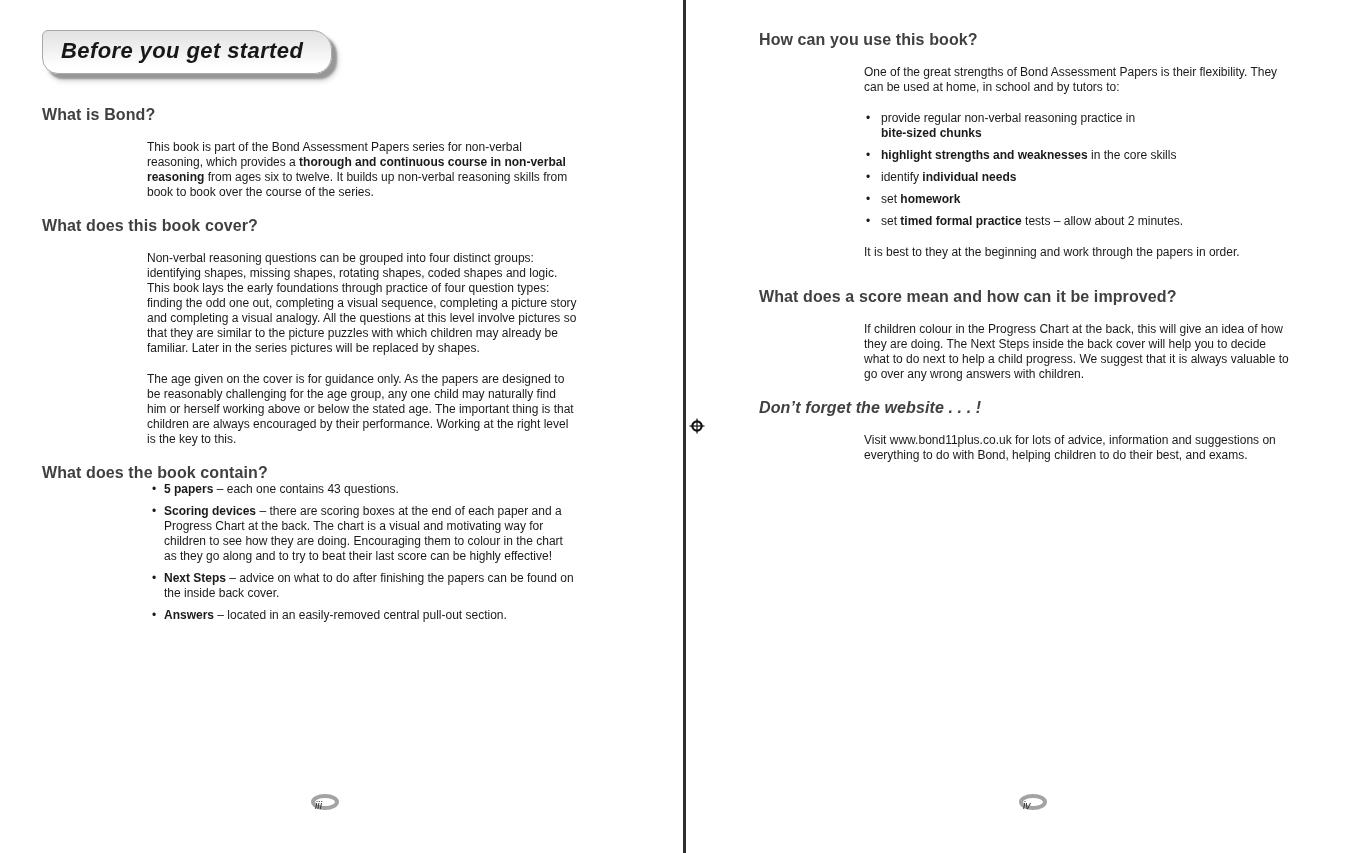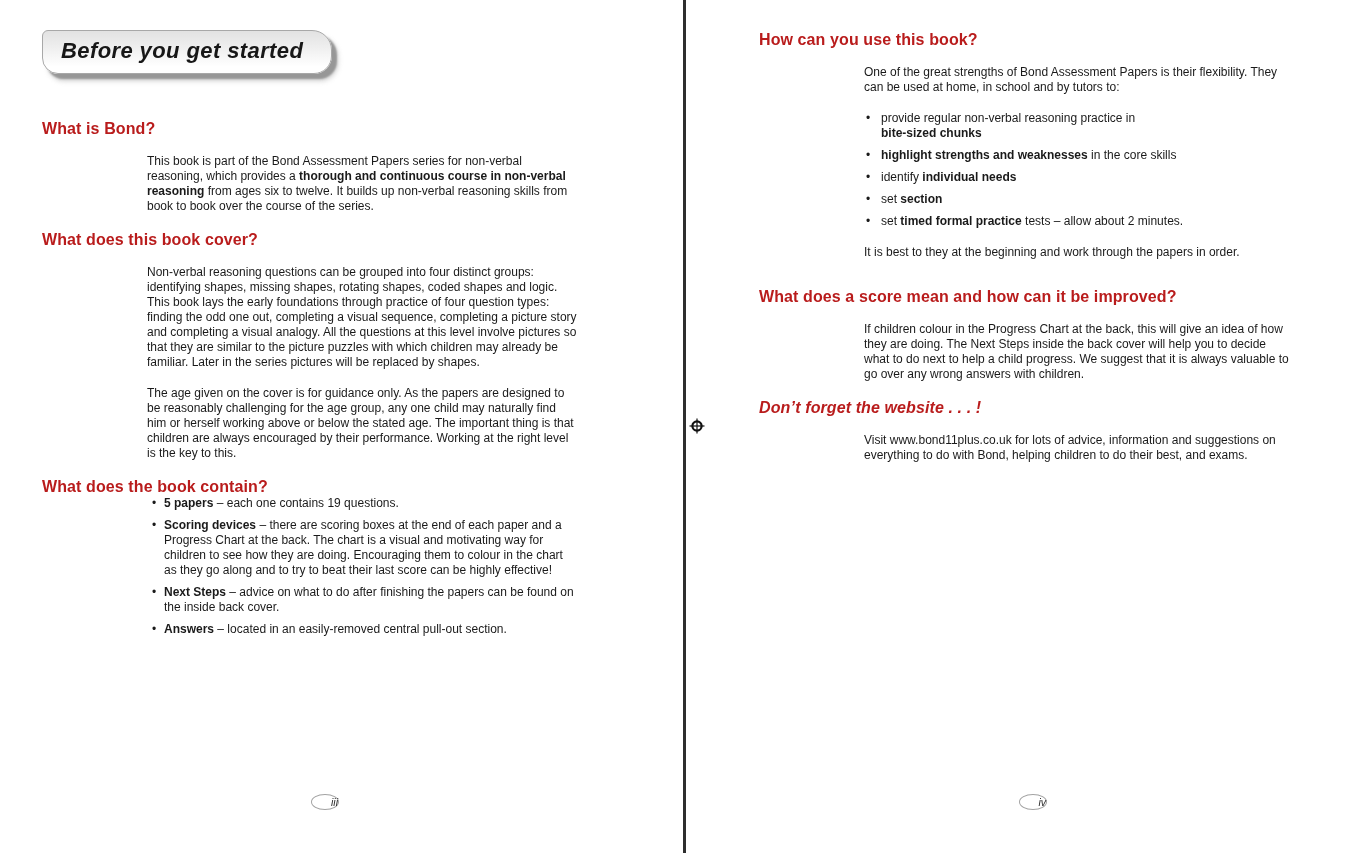--- a/index.html
+++ b/index.html
@@ -38,21 +38,21 @@
     border-radius: 6px 20px 18px 16px;
     box-shadow: 5px 5px 2px #979797, 6px 7px 5px rgba(150,150,150,0.45);
     font-size: 22px; font-weight: bold; font-style: italic;
     letter-spacing: 0.4px;
     color: #171717;
   }
 
   h2 {
     margin: 0;
     font-size: 16px; font-weight: bold;
-    color: #b91c1c;
+    color: #404040;
     letter-spacing: 0.1px;
   }
   .page-left  h2 { margin-left: 42px; }
   .page-right h2 { margin-left: 73px; }
   h2.italic { font-style: italic; }
 
   p.body {
     margin: 16px;
     font-size: 12px; line-height: 15px;
     width: 430px;
@@ -68,21 +68,21 @@
   }
   .page-left  ul.bullets li { margin-left: 152px; }
   .page-right ul.bullets li { margin-left: 180px; }
   .bullet-marker { flex: 0 0 12px; }
   .page-right .bullet-marker { flex: 0 0 15px; }
   .li-text { width: 410px; }
 
   .b { font-weight: bold; }
 
   
-  .pl-h1   { margin-top: 46px; }
+  .pl-h1   { margin-top: 32px; }
   .pl-p1   { margin-top: 12px; }
   .pl-h2   { margin-top: 17px; }
   .pl-p2a  { margin-top: 12px; }
   .pl-p2b  { margin-top: 13px; }
   .pl-h3   { margin-top: 17px; }
   .pl-ul   { margin-top: 10px; }
 
   
   .pr-h1   { margin-top: 31px; }
   .pr-pin  { margin-top: 13px; }
@@ -90,24 +90,24 @@
   .pr-pout { margin-top: 0px; }
   .pr-h2   { margin-top: 28px; }
   .pr-p2   { margin-top: 12px; }
   .pr-h3   { margin-top: 17px; }
   .pr-p3   { margin-top: 12px; }
 
   .pagenum {
     position: absolute;
     top: 794px;
     width: 28px; height: 16px;
-    border: 1px solid #a3a3a3;
+    border: 4px solid #a3a3a3;
     border-radius: 50%;
     font-size: 10.5px; font-style: italic;
-    line-height: 14px; text-align: right;
+    line-height: 14px; text-align: left;
     color: #2b2b2b;
     background: #ffffff;
   }
   .pagenum-left  { left: 311px; }
   .pagenum-right { left: 333px; }
 </style>
 </head>
 <body>
 
 <div class="page page-left">
@@ -120,21 +120,21 @@
   <p class="body pl-p1"><span>This book is part of the Bond Assessment Papers series for non-verbal reasoning, which provides a </span><span class="b">thorough and continuous course in non-verbal reasoning</span><span> from ages six to twelve. It builds up non-verbal reasoning skills from book to book over the course of the series.</span></p>
 
   <h2 class="pl-h2">What does this book cover?</h2>
   <p class="body pl-p2a"><span>Non-verbal reasoning questions can be grouped into four distinct groups: identifying shapes, missing shapes, rotating shapes, coded shapes and logic. This book lays the early foundations through practice of four question types: finding the odd one out, completing a visual sequence, completing a picture story and completing a visual analogy. All the questions at this level involve pictures so that they are similar to the picture puzzles with which children may already be familiar. Later in the series pictures will be replaced by shapes.</span></p>
   <p class="body pl-p2b"><span>The age given on the cover is for guidance only. As the papers are designed to be reasonably challenging for the age group, any one child may naturally find him or herself working above or below the stated age. The important thing is that children are always encouraged by their performance. Working at the right level is the key to this.</span></p>
 
   <h2 class="pl-h3">What does the book contain?</h2>
   <ul class="bullets pl-ul">
     <li>
       <span class="bullet-marker">•</span>
-      <span class="li-text"><span class="b">5 papers</span><span> – each one contains 19 questions.</span></span>
+      <span class="li-text"><span class="b">5 papers</span><span> – each one contains 43 questions.</span></span>
     </li>
     <li>
       <span class="bullet-marker">•</span>
       <span class="li-text"><span class="b">Scoring devices</span><span> – there are scoring boxes at the end of each paper and a Progress Chart at the back. The chart is a visual and motivating way for children to see how they are doing. Encouraging them to colour in the chart as they go along and to try to beat their last score can be highly effective!</span></span>
     </li>
     <li>
       <span class="bullet-marker">•</span>
       <span class="li-text"><span class="b">Next Steps</span><span> – advice on what to do after finishing the papers can be found on the inside back cover.</span></span>
     </li>
     <li>
@@ -168,21 +168,21 @@
     <li>
       <span class="bullet-marker">•</span>
       <span class="li-text"><span class="b">highlight strengths and weaknesses</span><span> in the core skills</span></span>
     </li>
     <li>
       <span class="bullet-marker">•</span>
       <span class="li-text"><span>identify </span><span class="b">individual needs</span></span>
     </li>
     <li>
       <span class="bullet-marker">•</span>
-      <span class="li-text"><span>set </span><span class="b">section</span></span>
+      <span class="li-text"><span>set </span><span class="b">homework</span></span>
     </li>
     <li>
       <span class="bullet-marker">•</span>
       <span class="li-text"><span>set </span><span class="b">timed formal practice</span><span> tests – allow about 2 minutes.</span></span>
     </li>
   </ul>
   <p class="body pr-pout"><span>It is best to they at the beginning and work through the papers in order.</span></p>
 
   <h2 class="pr-h2">What does a score mean and how can it be improved?</h2>
   <p class="body pr-p2"><span>If children colour in the Progress Chart at the back, this will give an idea of how they are doing. The Next Steps inside the back cover will help you to decide what to do next to help a child progress. We suggest that it is always valuable to go over any wrong answers with children.</span></p>

